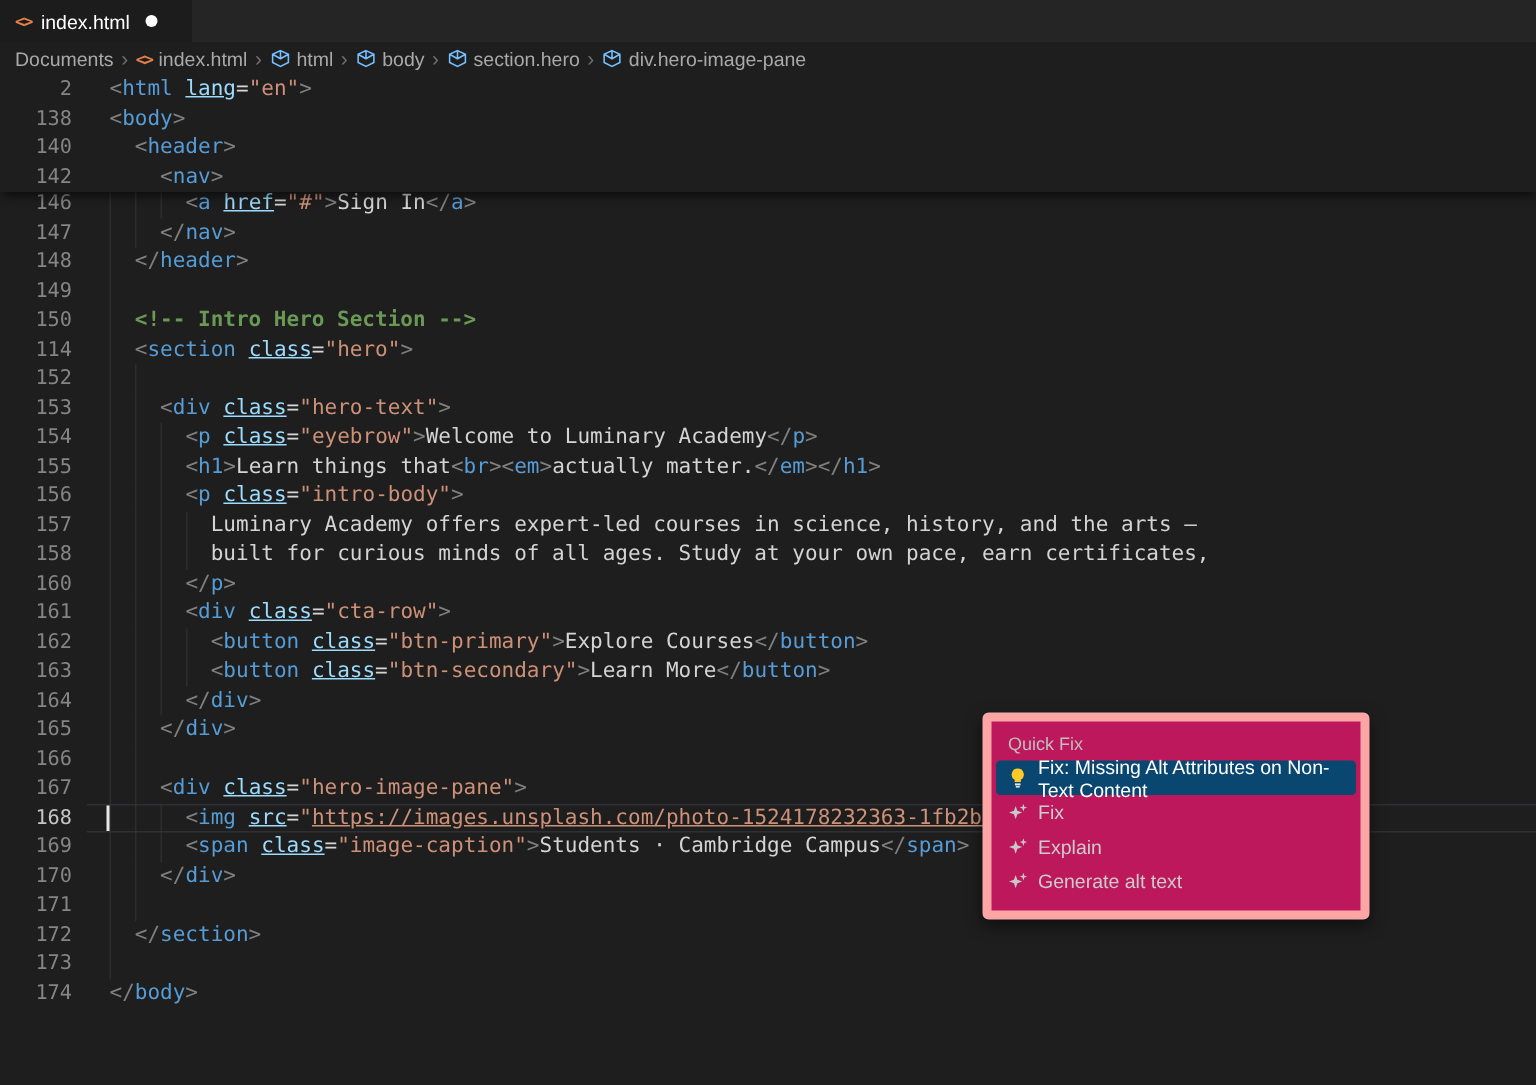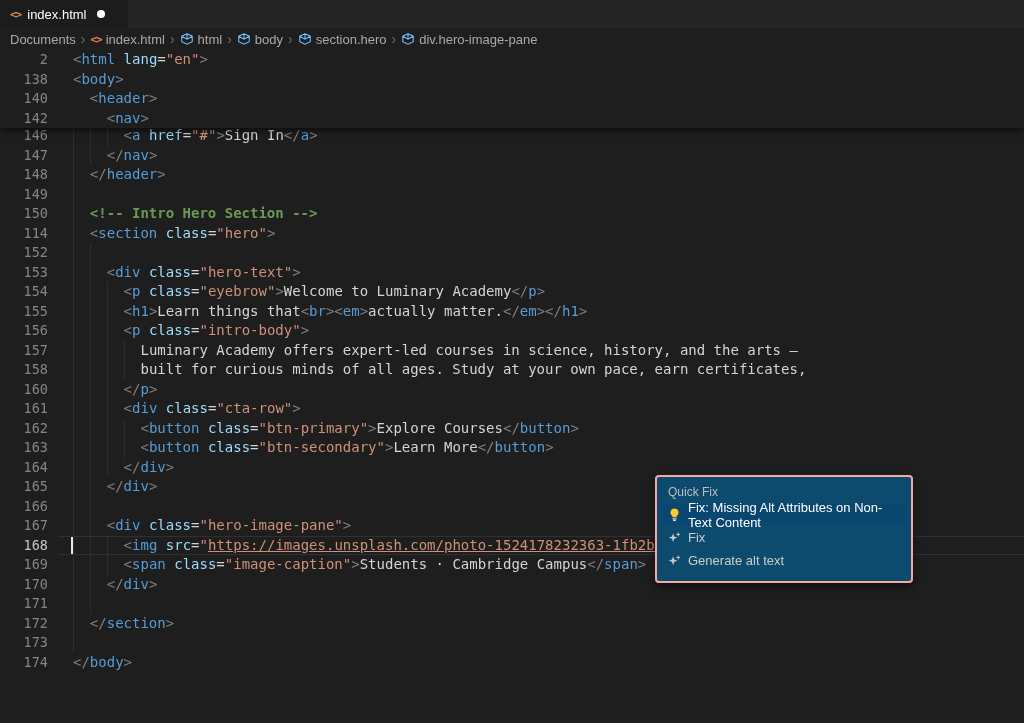--- a/index.html
+++ b/index.html
@@ -30,34 +30,34 @@
   .gutter { position:absolute; left:0; top:0; width:48px; text-align:right; color:#858585;
             font-size:13.5px; cursor:pointer; }
   .code-line.current .gutter { color:#c6c6c6; font-weight:normal; }
   .code { position:absolute; left:73px; top:0; }
   .cur-box { position:absolute; left:58px; right:0; top:0; height:19.5px;
              border-top:1px solid #303034; border-bottom:1px solid #303034; }
   .guide { position:absolute; top:0; width:1px; height:19.5px; background:#3b3b3b; opacity:.55; }
   .cursor { position:absolute; left:71px; top:1px; width:2px; height:17px; background:#e8e8e8; }
   .tok-p { color:var(--c-punct,#808080); }
   .tok-t { color:var(--c-tag,#569cd6); }
-  .tok-a { color:var(--c-attr,#9cdcfe); }
+  .tok-a { color:var(--c-attr,#9cdcfe);text-decoration:underline; }
   .tok-s { color:var(--c-string,#ce9178); }
   .tok-o { color:#d4d4d4; }
   .tok-x { color:var(--c-text,#d4d4d4); }
   .tok-c { color:var(--c-comment,#6a9955); }
   .tok-u { color:var(--c-string,#ce9178); text-decoration:underline; cursor:pointer; }
 
   
   .sticky { position:absolute; left:0; top:0; width:1024px; height:78px; background:#1e1e1e;
             box-shadow:0 4px 6px -1px rgba(0,0,0,.55); z-index:5; }
 
   
-  .quickfix { position:absolute; left:655px; top:425px; width:258px; height:108px; z-index:10;
-              background:#0c4a6e; border:2px solid #fca5a5; border-radius:4px; padding:3px;
+  .quickfix { position:absolute; left:655px; top:425px; width:258px; height:138px; z-index:10;
+              background:#be185d; border:6px solid #fca5a5; border-radius:4px; padding:3px;
               box-shadow:0 4px 10px rgba(0,0,0,.5); }
   .qf-title { color:#bfbfbf; font-size:12px; padding:5px 8px 4px 8px; }
   .qf-item { display:flex; align-items:center; gap:6px; height:23px; padding:0 6px;
              border-radius:3px; color:#cccccc; font-size:13px; cursor:pointer; }
   .qf-item.selected { background:var(--sel-bg,#094771); color:#ffffff; }
   .qf-ico { width:16px; height:16px; display:flex; align-items:center; justify-content:center; flex:none; }
 </style>
 </head>
 <body>
 
@@ -166,16 +166,25 @@
         </span>
         <span>Fix</span>
       </div>
       <div class="qf-item">
         <span class="qf-ico">
           <svg width="15" height="15" viewBox="0 0 16 16">
             <path d="M6.5 3.5 L7.7 7 L11.2 8.2 L7.7 9.4 L6.5 13 L5.3 9.4 L1.8 8.2 L5.3 7 Z" fill="#c8c8c8"></path>
             <path d="M12 2 L12.7 4 L14.7 4.7 L12.7 5.4 L12 7.4 L11.3 5.4 L9.3 4.7 L11.3 4 Z" fill="#c8c8c8"></path>
           </svg>
         </span>
+        <span>Explain</span>
+      </div>
+      <div class="qf-item">
+        <span class="qf-ico">
+          <svg width="15" height="15" viewBox="0 0 16 16">
+            <path d="M6.5 3.5 L7.7 7 L11.2 8.2 L7.7 9.4 L6.5 13 L5.3 9.4 L1.8 8.2 L5.3 7 Z" fill="#c8c8c8"></path>
+            <path d="M12 2 L12.7 4 L14.7 4.7 L12.7 5.4 L12 7.4 L11.3 5.4 L9.3 4.7 L11.3 4 Z" fill="#c8c8c8"></path>
+          </svg>
+        </span>
         <span>Generate alt text</span>
       </div>
     </div>
 </div>
 
 </body></html>

